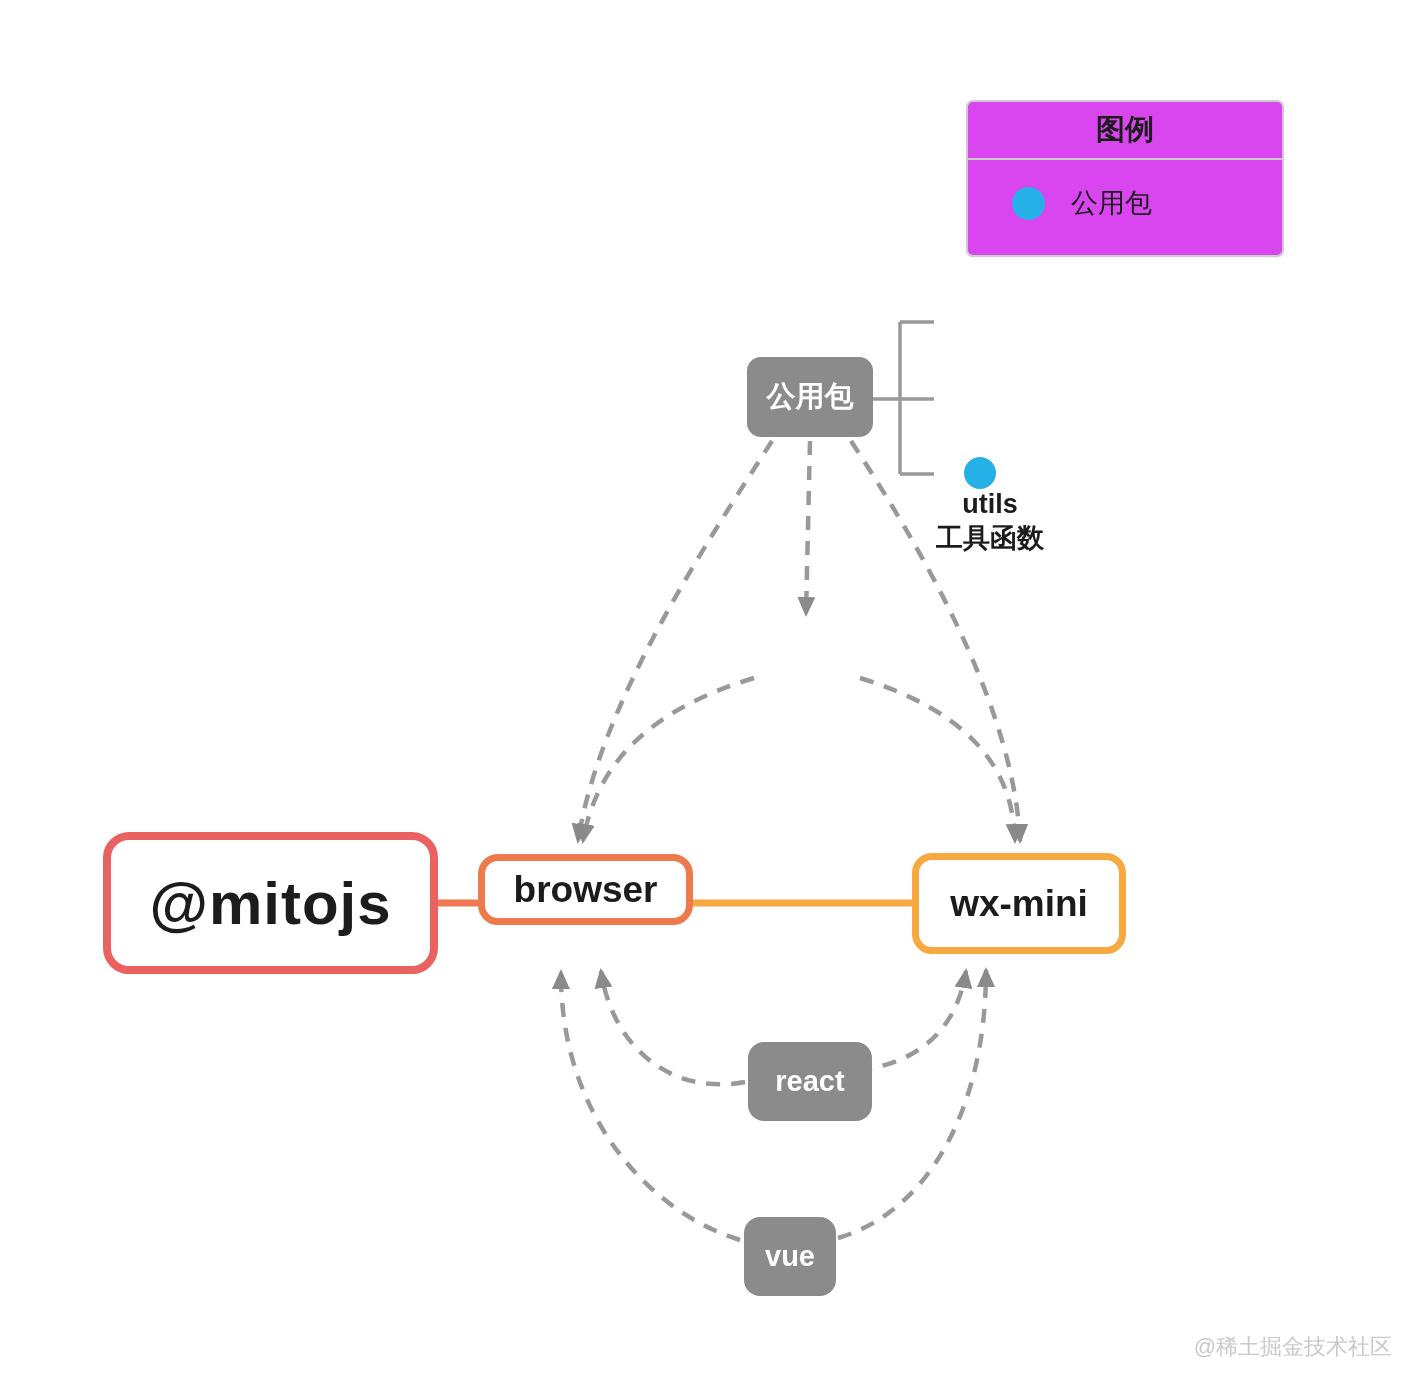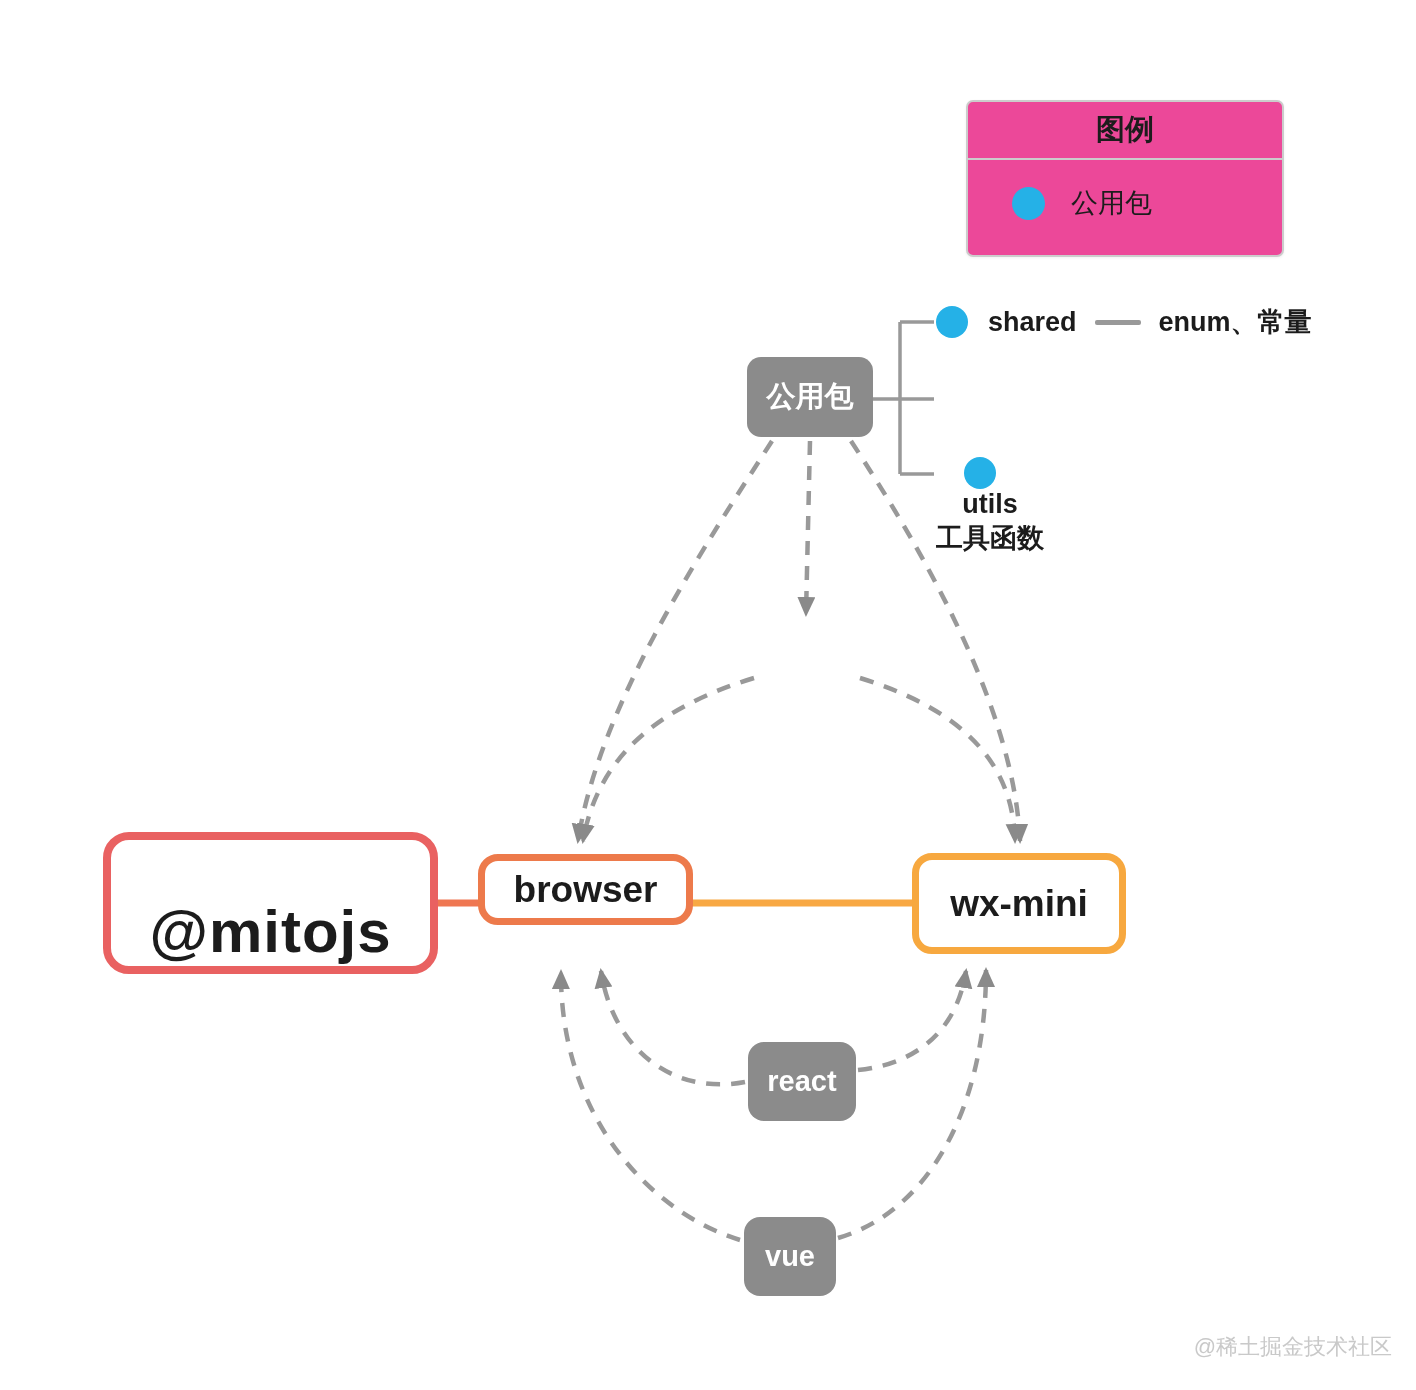--- a/index.html
+++ b/index.html
@@ -40,29 +40,29 @@
   }
 
   
   .wnode {
     position: absolute; background: #ffffff;
     display: flex; align-items: center; justify-content: center;
     font-weight: 700; color: var(--text-dark);
   }
   .wnode.root {
     border: 8px solid var(--mitojs-red); border-radius: 26px;
-    font-size: 60px; letter-spacing: 1px; align-items: flex-end;
+    font-size: 60px; letter-spacing: 1px;
   }
   .wnode.browser { border: 7px solid var(--browser-orange); border-radius: 20px; font-size: 37px; }
   .wnode.wxmini  { border: 7px solid var(--wxmini-amber);  border-radius: 20px; font-size: 37px; }
 
   
   .legend {
     position: absolute; left: 966px; top: 100px; width: 318px; height: 157px;
-    background: #ec4899; border: 2px solid var(--legend-border); border-radius: 7px;
+    background: #d946ef; border: 2px solid var(--legend-border); border-radius: 7px;
     box-shadow: 0 1px 3px rgba(0,0,0,0.06);
   }
   .legend-title {
     height: 58px; display: flex; align-items: center; justify-content: center;
     font-size: 29px; font-weight: 700; border-bottom: 2px solid var(--legend-border);
   }
   .legend-row {
     display: flex; align-items: center; margin: 25px 0 0 44px;
   }
   .dot {
@@ -120,47 +120,41 @@
     <div class="legend-row">
       <span class="dot"></span>
       <span class="legend-row-label">公用包</span>
     </div>
   </div>
 
   <div class="gnode" style="left:747px; top:357px; width:126px; height:80px; font-size:29px; border-radius:14px;">
     <span>公用包</span>
   </div>
 
-  <div class="tree-row" style="top:305px;">
-    <span class="dot"></span>
-    <span class="tree-name">shared</span>
-    <span class="tree-dash"></span>
-    <span class="tree-desc">enum、常量</span>
-  </div>
   <div class="tree-row" style="top:457px;flex-direction:column;">
     <span class="dot"></span>
     <span class="tree-name">utils</span>
     <span class="tree-dash"></span>
     <span class="tree-desc">工具函数</span>
   </div>
 
 
   <div class="wnode root" style="left:103px; top:832px; width:335px; height:142px;">
     <span>@mitojs</span>
   </div>
 
   <div class="wnode browser" style="left:478px; top:854px; width:215px; height:71px;">
     <span>browser</span>
   </div>
 
   <div class="wnode wxmini" style="left:912px; top:853px; width:214px; height:101px;">
     <span>wx-mini</span>
   </div>
 
-  <div class="gnode" style="left:748px; top:1042px; width:108px; height:79px; font-size:29px;">
+  <div class="gnode" style="left:748px; top:1042px; width:124px; height:79px; font-size:29px;">
     <span>react</span>
   </div>
 
   <div class="gnode" style="left:744px; top:1209px; width:92px; height:79px; font-size:29px;margin-top:8px;">
     <span>vue</span>
   </div>
 
   <div class="watermark">@稀土掘金技术社区</div>
 
 </div>

